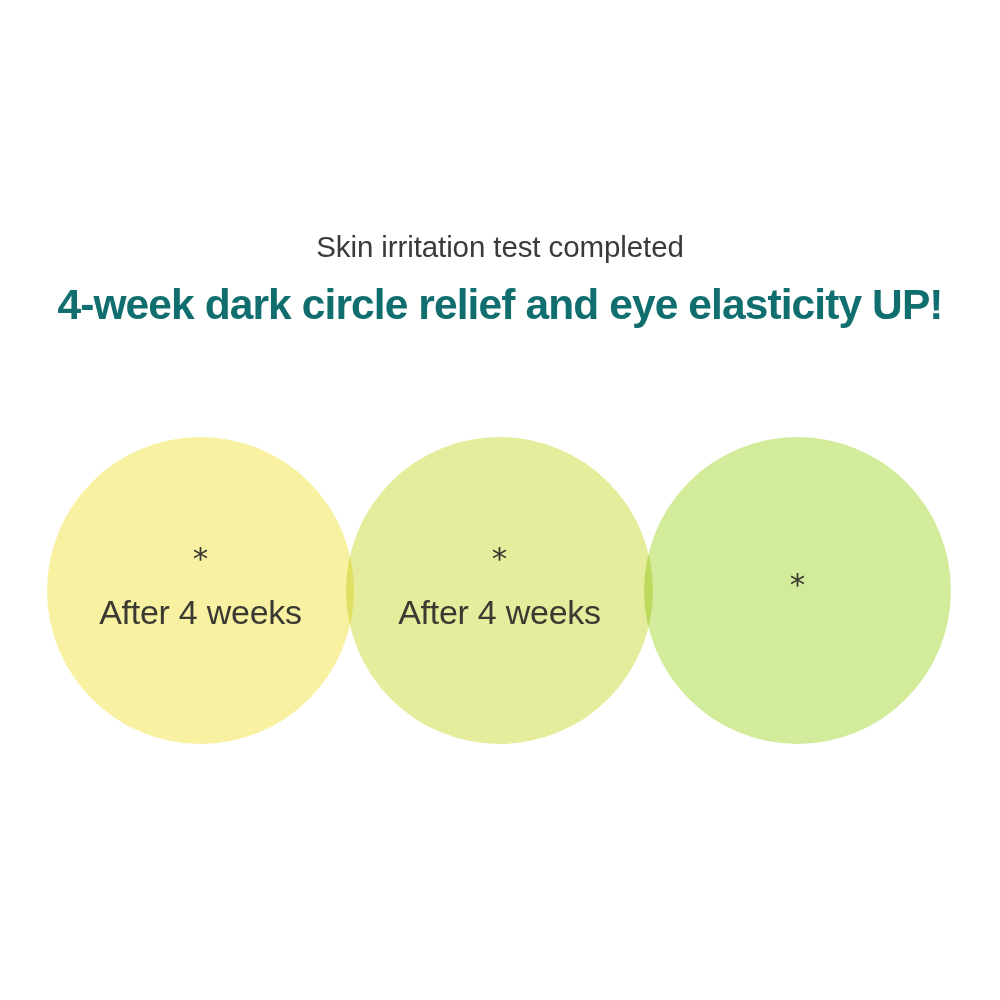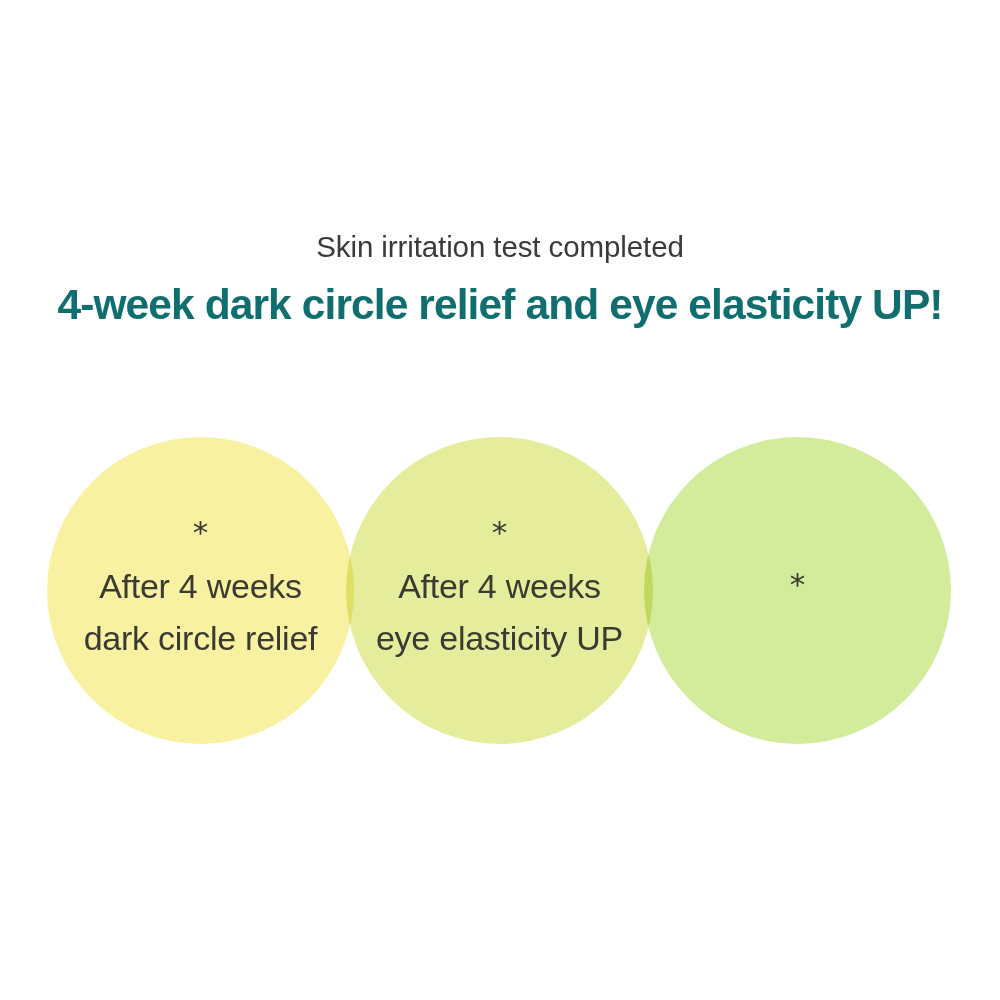--- a/index.html
+++ b/index.html
@@ -140,27 +140,25 @@
     <div class="bubble bubble-1" style="background: rgb(248, 241, 162);"></div>
     <div class="bubble bubble-2" style="background: rgb(229, 236, 155);"></div>
     <div class="bubble bubble-3" style="background: rgb(211, 236, 156);"></div>
   </div>
 
   <div class="labels">
 
     <div class="label-cell c1">
       <span class="asterisk">*</span>
       <span class="bubble-line">After 4 weeks</span>
-      <span class="bubble-line">dark circle relief</span>
     </div>
 
     <div class="label-cell c2">
       <span class="asterisk">*</span>
       <span class="bubble-line">After 4 weeks</span>
-      <span class="bubble-line">eye elasticity UP</span>
     </div>
 
     <div class="label-cell c3">
       <span class="asterisk">*</span>
     </div>
 
   </div>
 
 </div>
 

